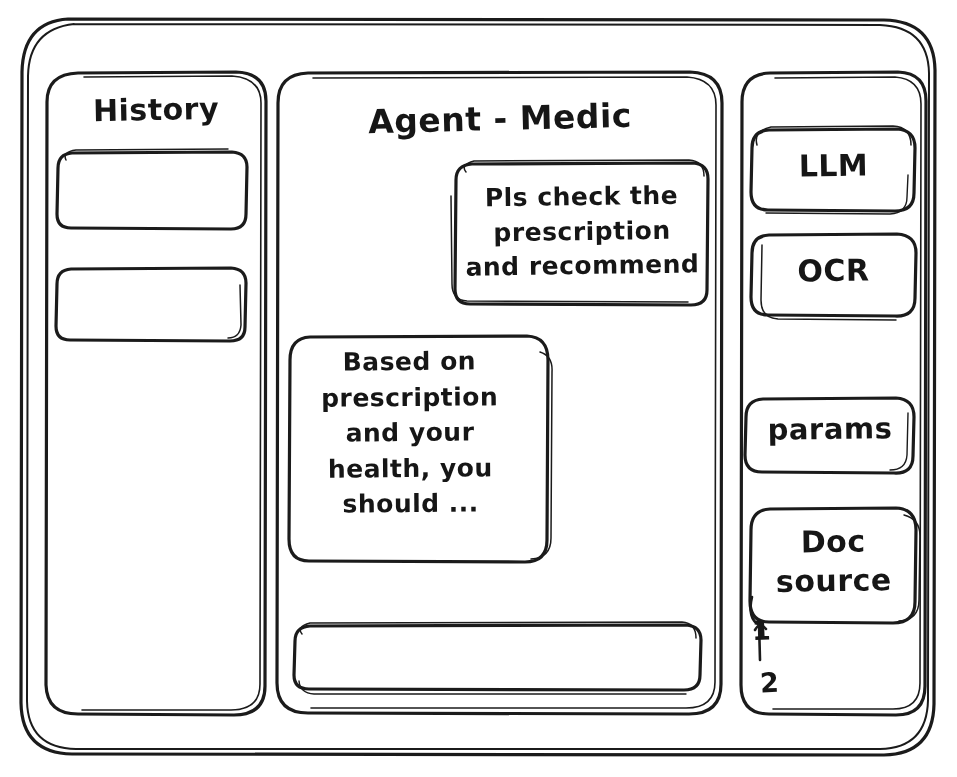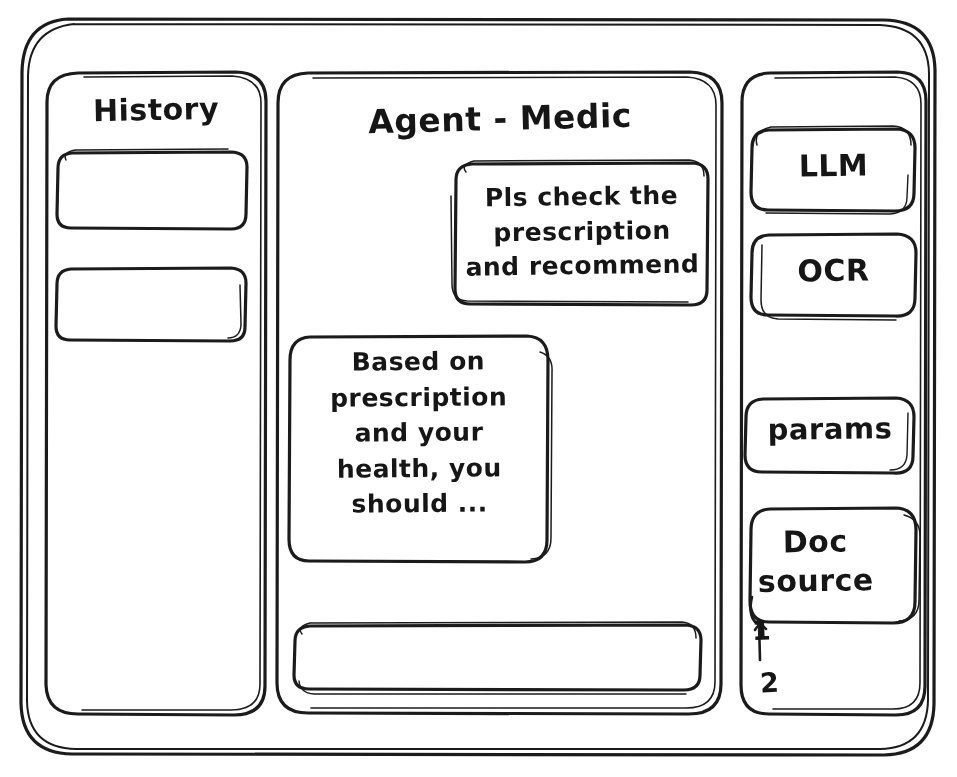--- a/index.html
+++ b/index.html
@@ -193,21 +193,21 @@
   </div>
 
   <div class="label hand" id="agent-title">Agent - Medic</div>
 
   <div class="hit" style="left:455px; top:170px; width:254px; height:146px;">
     <div class="label hand" id="user-msg-text" style="position:absolute; left:3px; top:10px; width:248px;">Pls check the
 prescription
 and recommend</div>
   </div>
 
-  <div class="hit" style="left:289px; top:335px; width:304px; height:229px;">
+  <div class="hit" style="left:280px; top:335px; width:304px; height:229px;">
     <div class="label hand" id="assistant-msg-text" style="position:absolute; left:6px; top:9px; width:248px;">Based on
 prescription
 and your
 health, you
 should ...</div>
   </div>
 
   <div class="hit" style="left:294px; top:623px; width:408px; height:70px;">
     <span class="label" style="left:16px; top:20px; width:360px; text-align:left; font-size:22px; color:#9a9a9a;"></span>
   </div>
@@ -217,21 +217,21 @@
   </div>
 
   <div class="hit" style="left:751px; top:233px; width:165px; height:87px;padding-left:9px;">
     <span class="label tool-label" id="tool-ocr-label" style="position:absolute; left:0; top:20px; width:165px;">OCR</span>
   </div>
 
   <div class="hit" style="left:745px; top:397px; width:170px; height:78px;text-decoration:underline;">
     <span class="label tool-label" id="tool-params-label" style="position:absolute; left:0; top:15px; width:170px;">params</span>
   </div>
 
-  <div class="hit" style="left:732px; top:507px; width:167px; height:117px;">
+  <div class="hit" style="left:750px; top:507px; width:167px; height:117px;">
     <span class="label tool-label" id="tool-doc-label" style="position:absolute; left:0; top:15px; width:167px;">Doc
 source</span>
   </div>
 
   <div class="label doc-item hand" id="doc-item-1">1</div>
 
   <div class="label doc-item hand" id="doc-item-2">2</div>
 
 </div>
 

